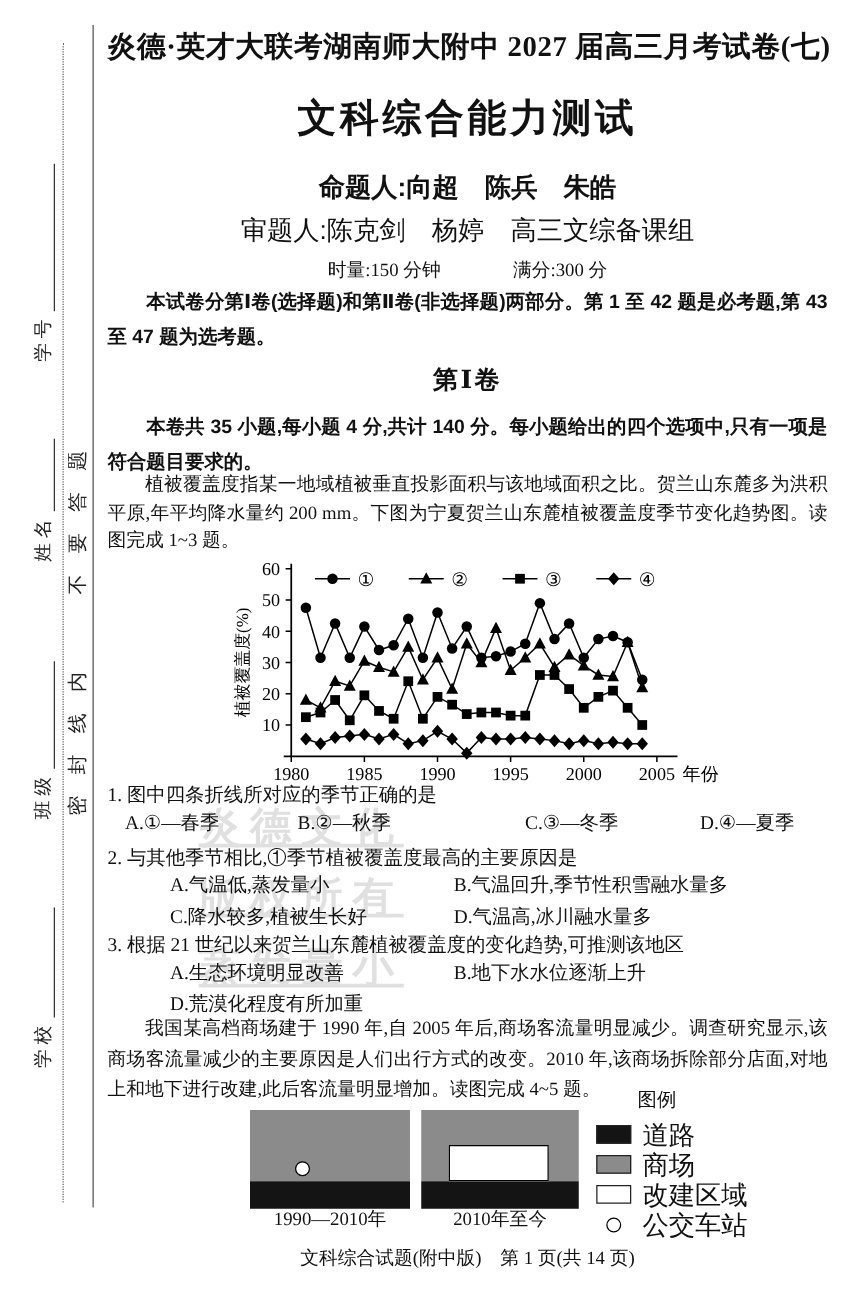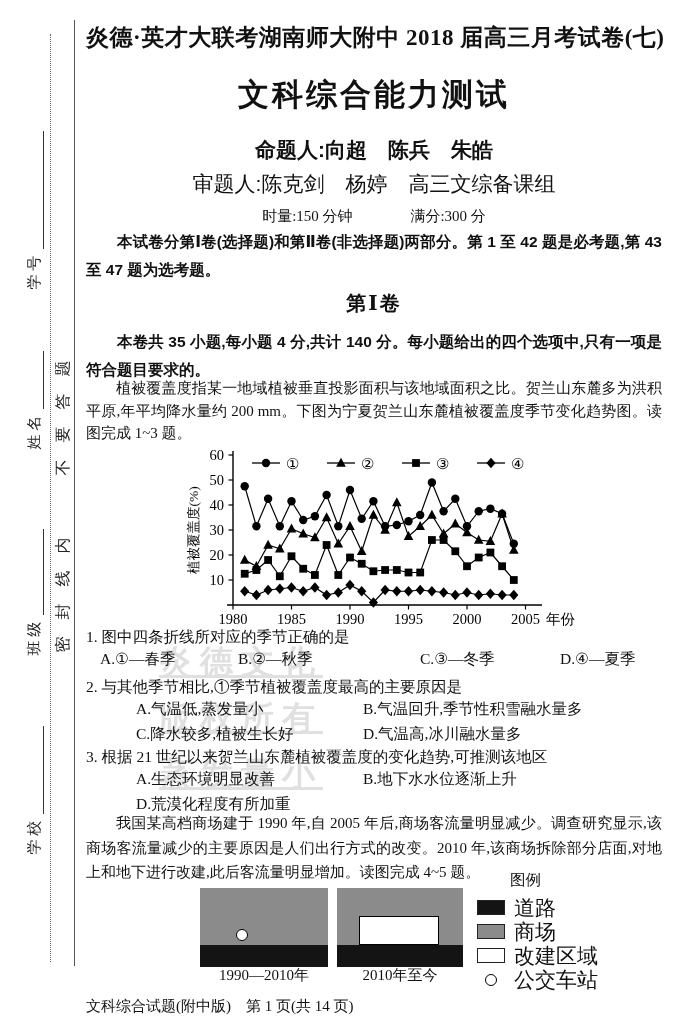--- a/index.html
+++ b/index.html
@@ -58,21 +58,21 @@
   .legend-title{text-align:center;font-size:15.5px;width:97px;}
   .legend-row{display:flex;align-items:center;gap:9px;margin-top:9px;height:15px;}
   .swatch{width:28px;height:15px;border:1px solid #222;box-sizing:border-box;flex:none;}
   .legend-circle{width:10px;height:10px;border-radius:50%;border:1.7px solid #000;background:#fff;
                  margin:0 8px;flex:none;}
   .legend-label{font-size:21px;white-space:nowrap;}
   .watermark{position:absolute;left:30px;top:634px;width:250px;text-align:center;
              font-size:33px;line-height:56px;font-weight:bold;letter-spacing:8px;
              color:#c8c8c8;opacity:.55;z-index:0;font-family:"Liberation Sans",sans-serif;
              pointer-events:none;text-decoration:underline;}
-  .footer{position:absolute;left:86px;top:997px;width:576px;text-align:left;font-size:15px;}
+  .footer{position:absolute;left:86px;top:997px;width:576px;text-align:center;font-size:15px;}
 </style>
 </head>
 <body>
 
 <div class="page">
 
   <div class="side-field rotated" style="left:-72px;top:198px;width:212px;">
     <span>学 号</span>
     <span class="fill-line" style="width:118px;"></span>
   </div>
@@ -93,21 +93,21 @@
   <div class="binding-rule"></div>
 
   <div class="content">
 
     <div class="watermark">
       <div>炎德文化</div>
       <div>版权所有</div>
       <div>蒸发量小</div>
     </div>
 
-    <div class="abs exam-series-title center">炎德·英才大联考湖南师大附中 2018 届高三月考试卷(七)</div>
+    <div class="abs exam-series-title center">炎德·英才大联考湖南师大附中 2027 届高三月考试卷(七)</div>
     <div class="abs subject-title center">文科综合能力测试</div>
     <div class="abs setters center">命题人:向超　陈兵　朱皓</div>
     <div class="abs reviewers center">审题人:陈克剑　杨婷　高三文综备课组</div>
     <div class="abs meta center">
       <span>时量:150 分钟</span>
       <span>满分:300 分</span>
     </div>
 
     <div class="abs para para-bold exam-note">本试卷分第Ⅰ卷(选择题)和第Ⅱ卷(非选择题)两部分。第 1 至 42 题是必考题,第 43 至 47 题为选考题。</div>
     <div class="abs sec-title center">第Ⅰ卷</div>

